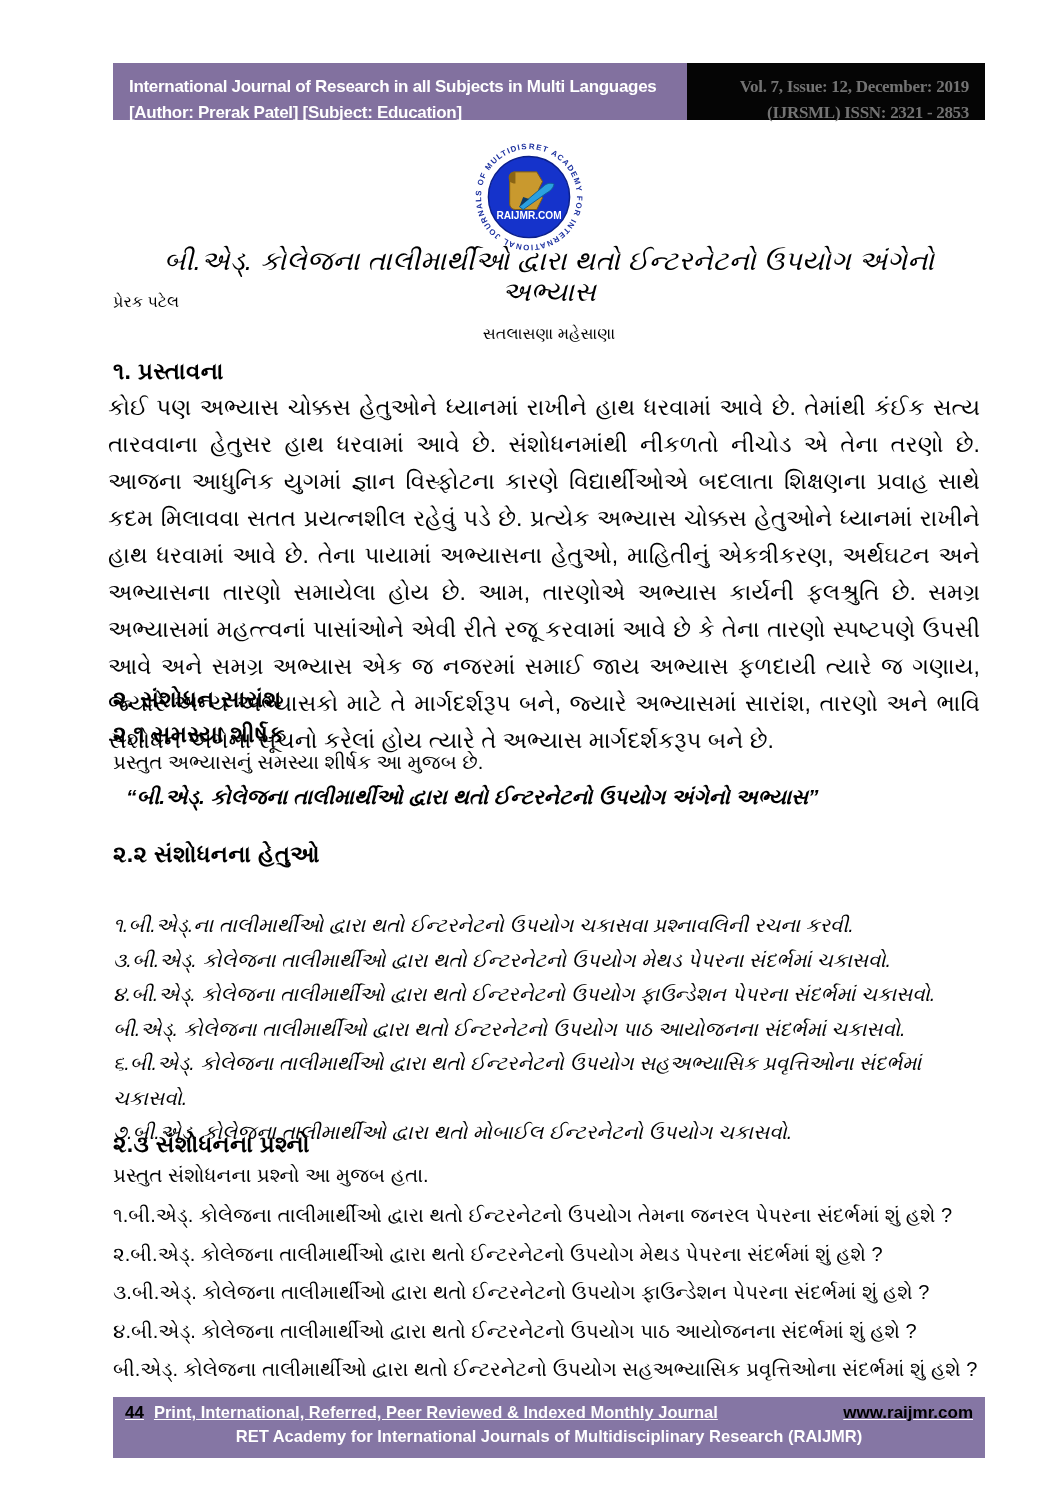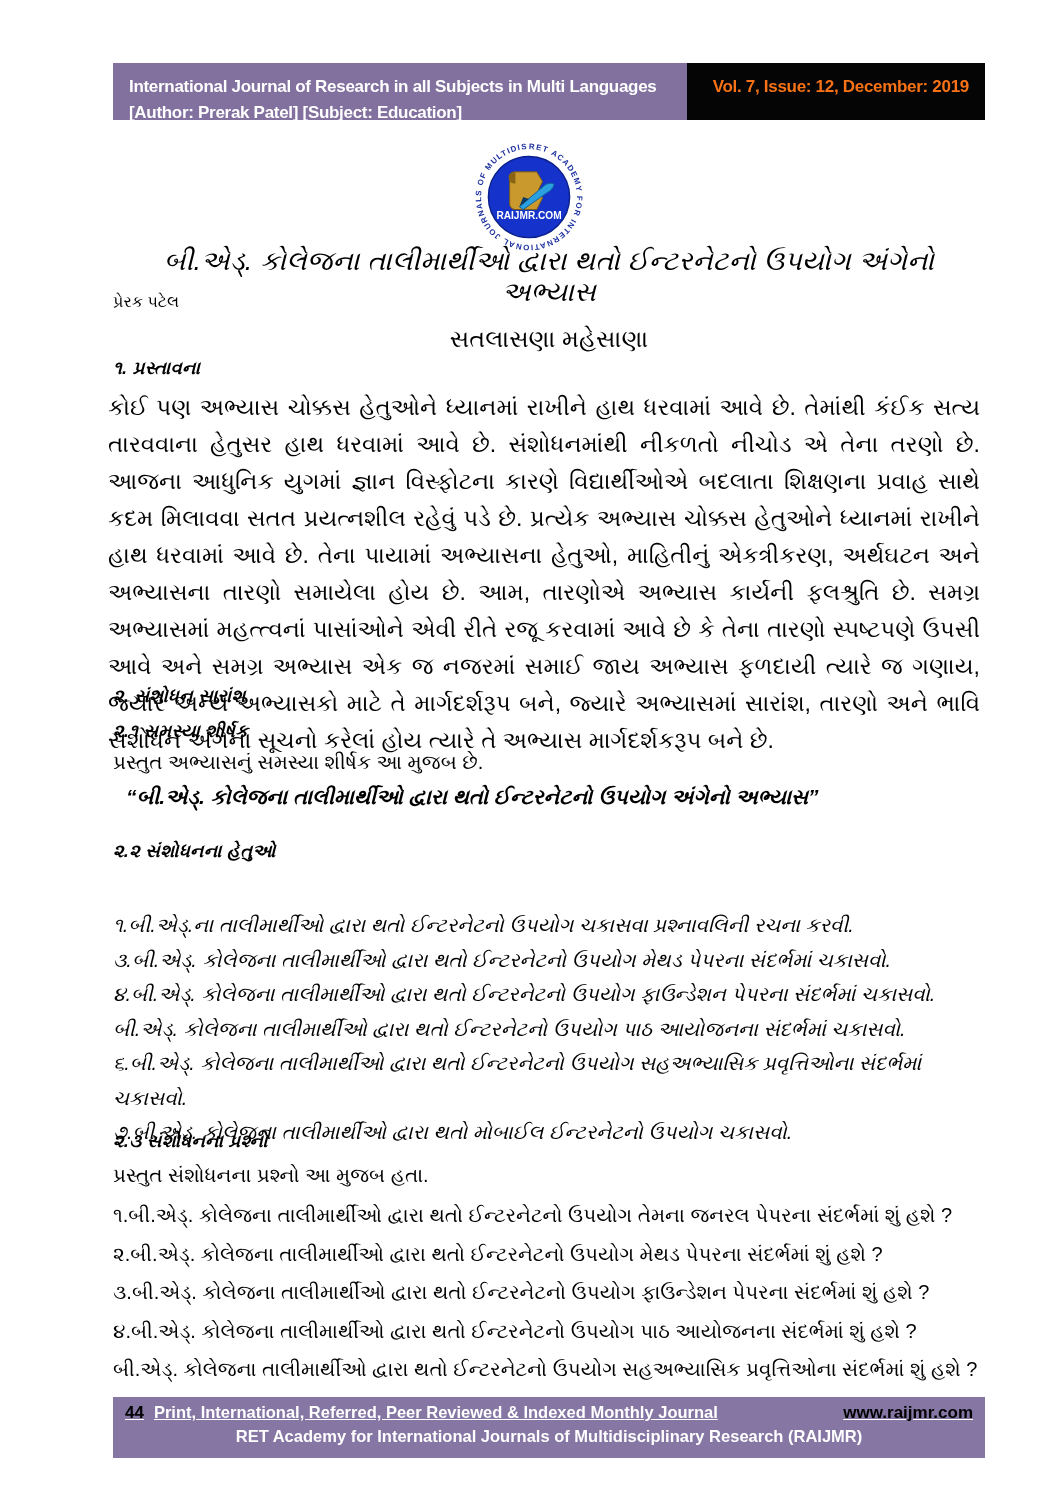--- a/index.html
+++ b/index.html
@@ -27,24 +27,25 @@
   .header-left{
     background:var(--header-purple);
     flex:0 0 574px;
     color:#fff;
     padding:11px 16px 0 16px;
     box-sizing:border-box;
   }
   .header-right{
     background:var(--header-black);
     flex:1;
-    color:#f97316;
+    color:#737373;
     text-align:right;
     padding:11px 16px 0 16px;
     box-sizing:border-box;
+    font-family:Liberation Serif, serif;
   }
   .header .l1,.header .l2{
     font-size:17px;font-weight:bold;letter-spacing:-0.3px;line-height:26px;
     white-space:nowrap;
   }
   
   .logo-wrap{
     position:absolute;top:139px;left:0;width:100%;
     display:flex;justify-content:center;
   }
@@ -55,26 +56,26 @@
     text-align:center;
     font-size:27px;font-weight:normal;font-style:italic;
     letter-spacing:0.2px;
   }
   .doc-author{
     position:absolute;top:293px;left:113px;width:872px;
     text-align:left;font-size:16px;
   }
   .doc-place{
     position:absolute;top:325px;left:113px;width:872px;
-    text-align:center;font-size:24px;
+    text-align:center;font-size:16px;
   }
   
   .sec-heading{
     position:absolute;left:113px;width:872px;
-    font-size:18px;font-weight:bold;font-style:italic;
+    font-size:23px;font-weight:bold;
     letter-spacing:0.3px;
   }
   .body-text{
     position:absolute;left:108px;width:872px;
     font-size:23px;line-height:37px;
     text-align:justify;
   }
   .plain-line{
     position:absolute;left:113px;width:872px;
     font-size:20px;
@@ -114,20 +115,21 @@
 
 <div class="page">
 
   <div class="header">
     <div class="header-left">
       <div class="l1">International Journal of Research in all Subjects in Multi Languages</div>
       <div class="l2">[Author: Prerak Patel] [Subject: Education]</div>
     </div>
     <div class="header-right">
       <div class="l1">Vol. 7, Issue: 12, December: 2019</div>
+      <div class="l2">(IJRSML)  ISSN: 2321 - 2853</div>
     </div>
   </div>
 
   <div class="logo-wrap">
     <svg width="116" height="116" viewBox="0 0 120 120">
       <defs>
         <path id="ringPath" d="M 60,10.5 A 49.5,49.5 0 1 1 59.99,10.5"></path>
       </defs>
       <circle cx="60" cy="60" r="60" fill="#ffffff"></circle>
       <text font-size="8.2" font-weight="bold" fill="#1a2f9e" letter-spacing="1.2" font-family="Liberation Sans, sans-serif">

